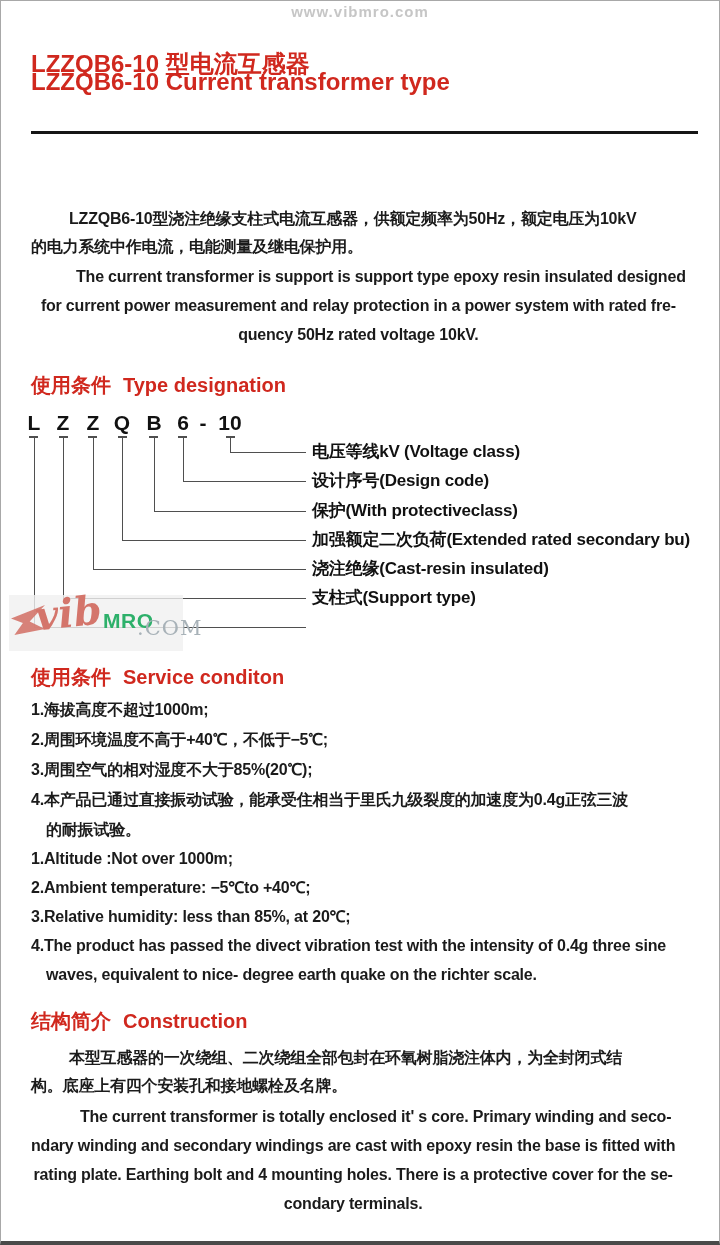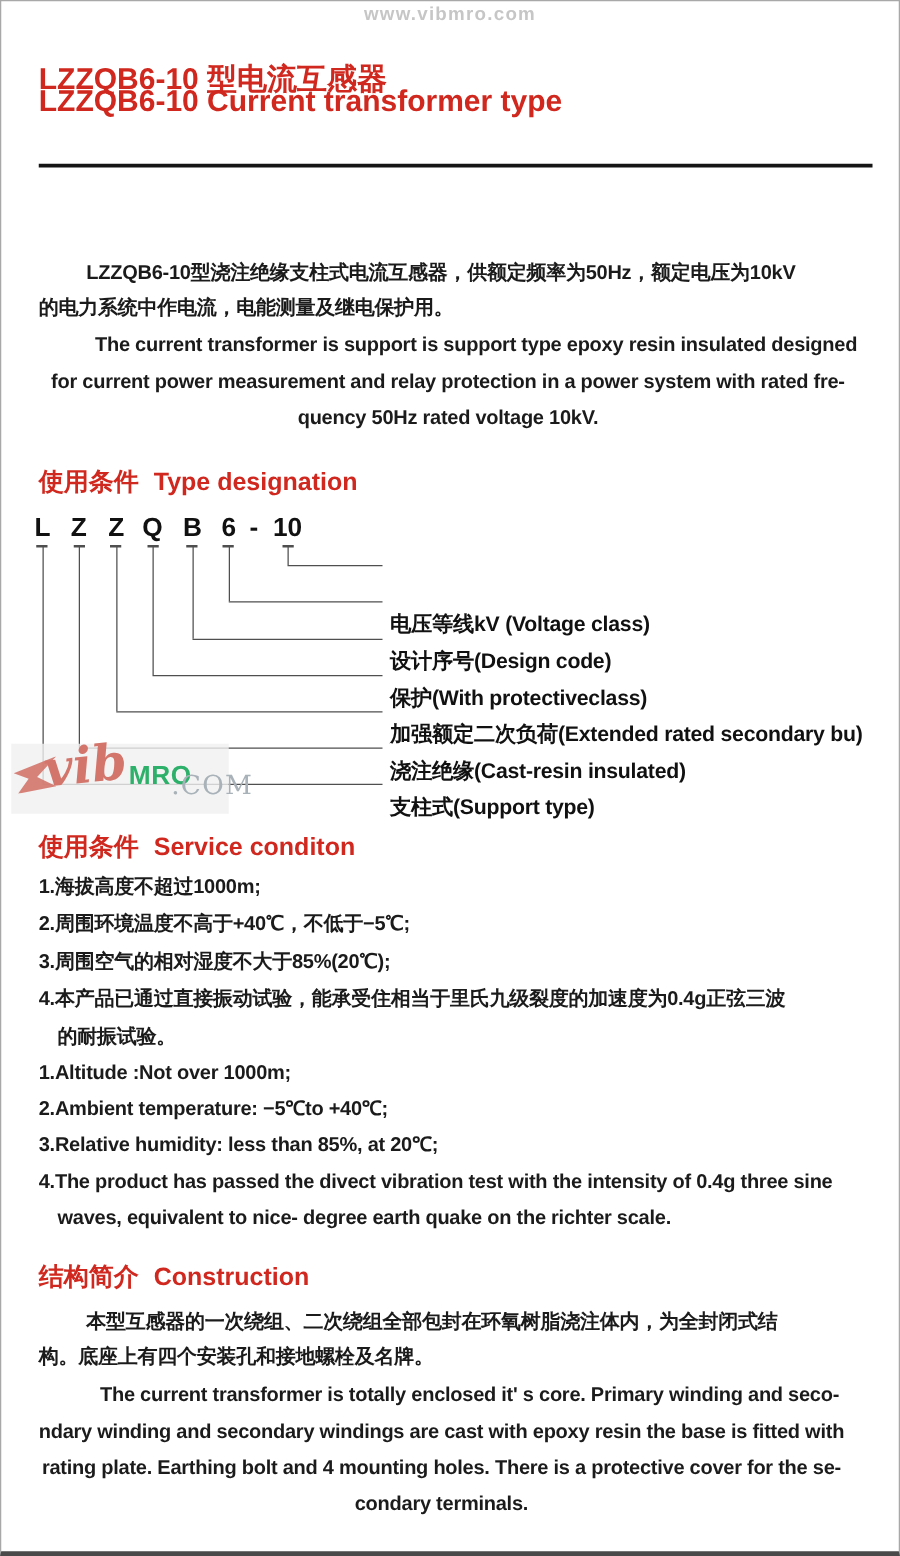--- a/index.html
+++ b/index.html
@@ -35,21 +35,21 @@
   .items .line{font-size:16px;line-height:30px;white-space:nowrap;letter-spacing:-0.2px;}
   .items-en .line{line-height:29px;}
   
   .diagram{position:absolute;left:30px;top:408px;width:667px;height:245px;}
   .code-char{position:absolute;top:2px;transform:translateX(-50%);
     font-size:21px;font-weight:bold;color:#111;white-space:nowrap;}
   .vline{position:absolute;width:1px;background:var(--line-gray);}
   .hline{position:absolute;height:1px;background:var(--line-gray);}
   .cap{position:absolute;top:27px;width:9px;height:2px;background:var(--line-gray);}
   .dlabel{position:absolute;left:281px;font-size:17px;line-height:22px;
-    white-space:nowrap;letter-spacing:-0.2px;color:#111;margin-top:48px;}
+    white-space:nowrap;letter-spacing:-0.2px;color:#111;}
   
   .logo{position:absolute;left:-22px;top:186px;width:174px;height:56px;
     background:rgba(240,240,240,0.8);z-index:5;overflow:visible;}
   .logo-swoosh{position:absolute;left:2px;top:10px;width:34px;height:30px;
     background:var(--logo-salmon);opacity:.9;
     clip-path:polygon(0 45%,100% 0,55% 55%,100% 80%,10% 100%,35% 60%);}
   .logo-script{position:absolute;left:26px;top:-6px;
     font-family:"DejaVu Serif",serif;font-style:italic;font-weight:bold;
     font-size:40px;color:var(--logo-salmon);transform:rotate(-6deg);}
   .logo-mro{position:absolute;left:94px;top:14px;font-size:21px;font-weight:bold;

